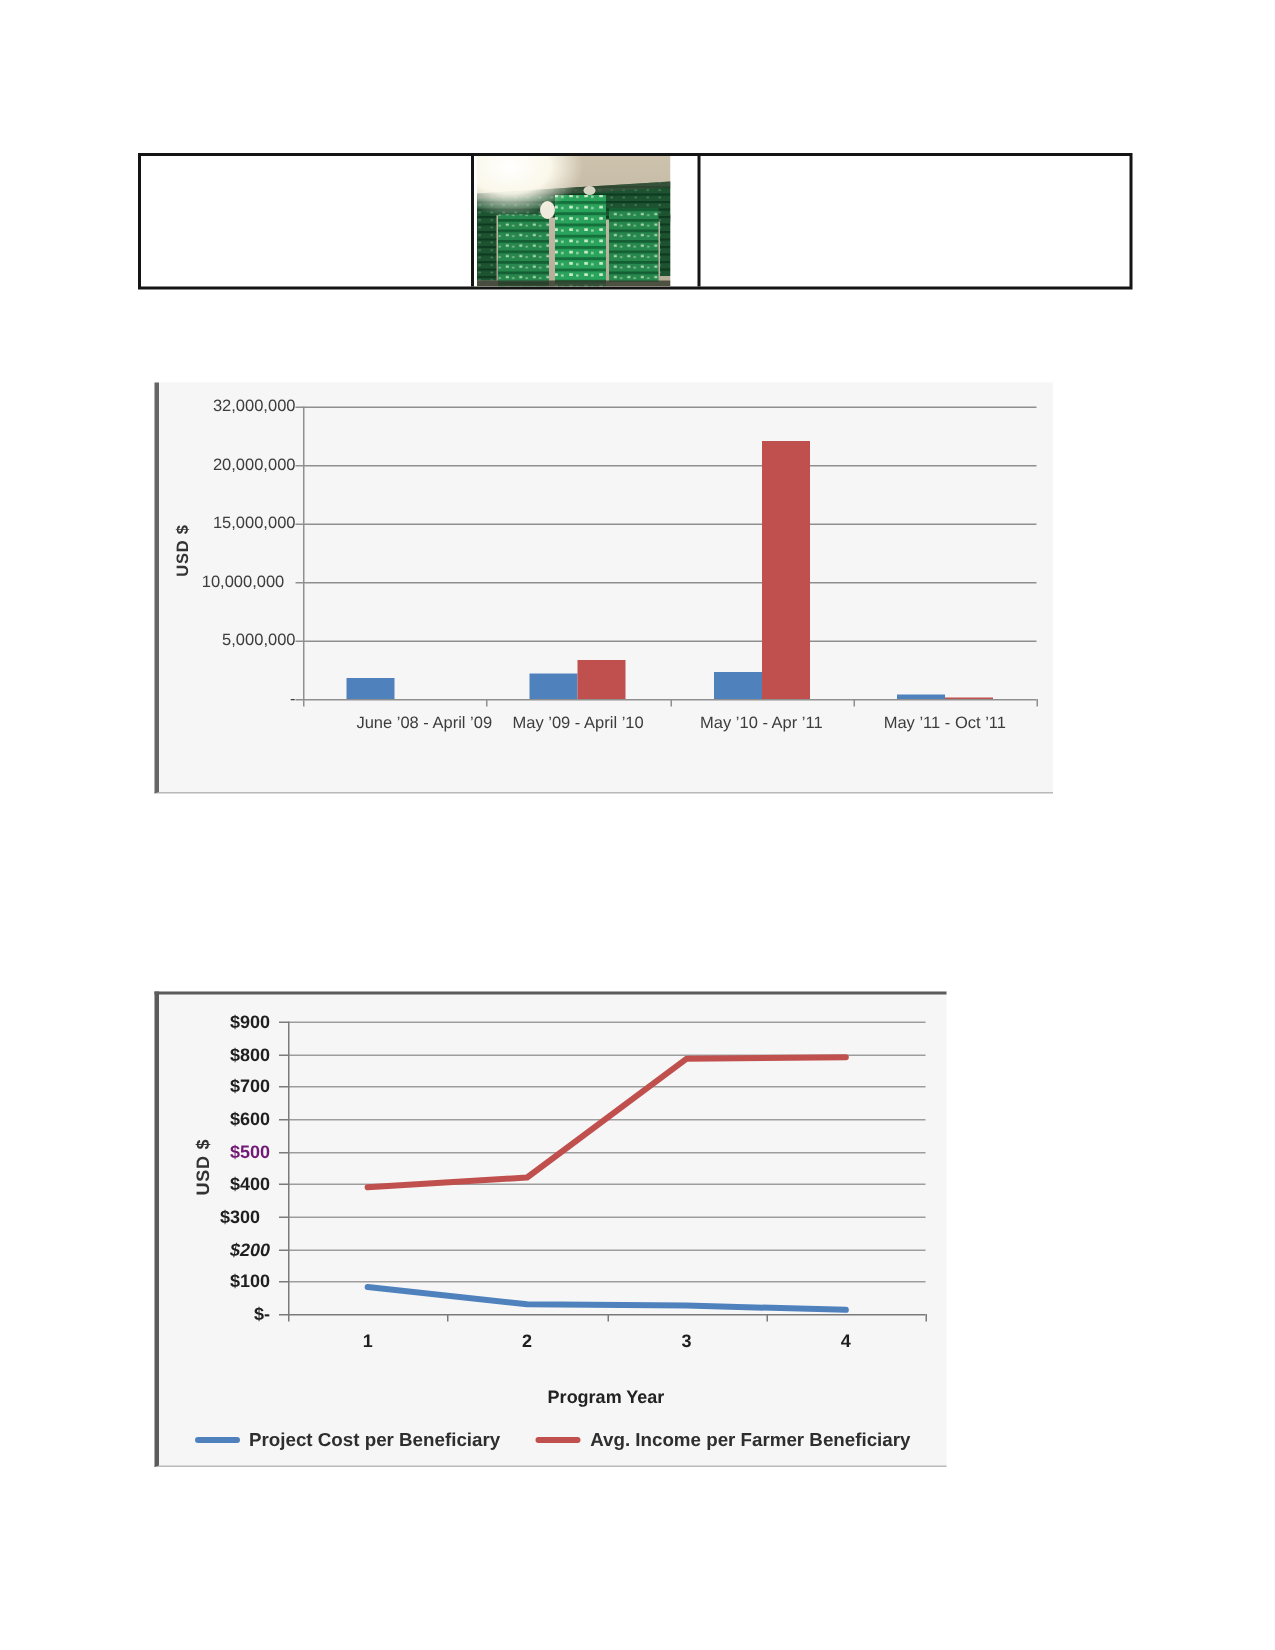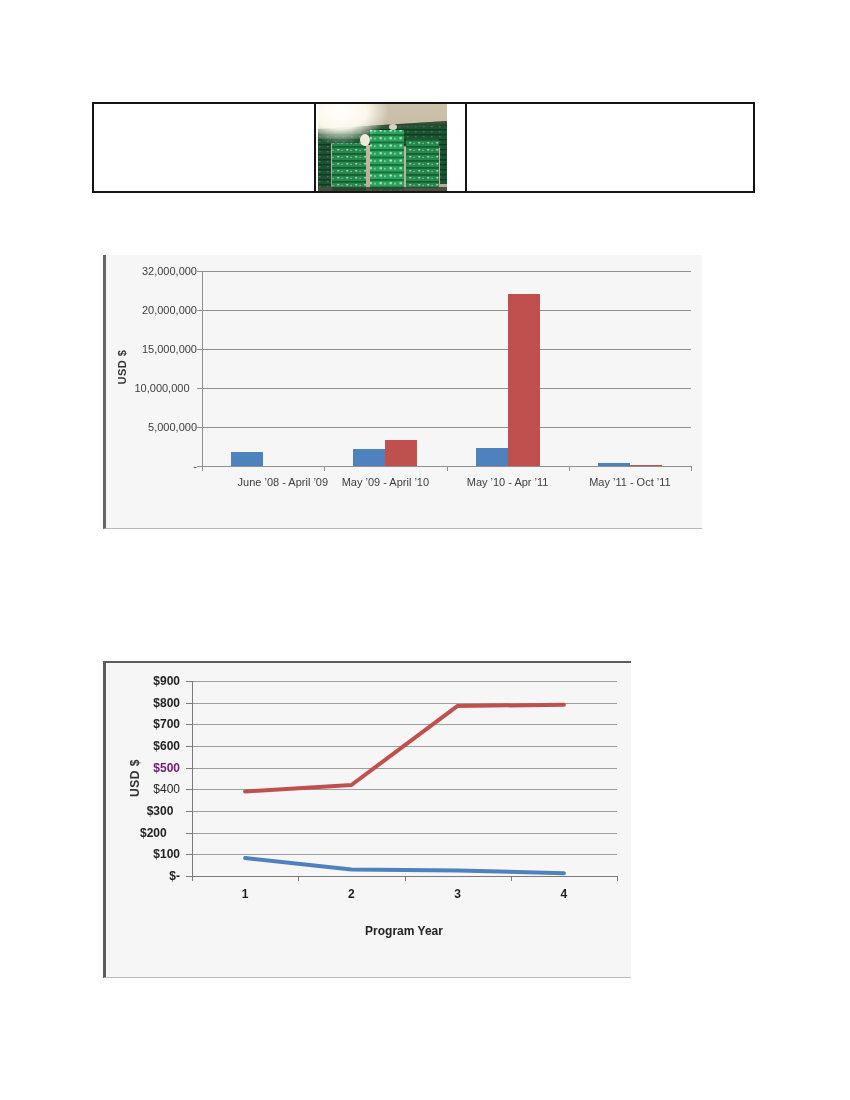--- a/index.html
+++ b/index.html
@@ -126,44 +126,54 @@
       <div style="position: absolute; left: 401.6px; top: 39.4px; width: 32px; height: 171.6px; background: rgb(192, 80, 77);"></div>
       <div style="position: absolute; left: 458.9px; top: 221px; width: 130px; text-align: center; font-size: 11px; color: rgb(61, 61, 61); white-space: nowrap;">May ’11 - Oct ’11</div>
       <div style="position: absolute; left: 491.9px; top: 207.9px; width: 32px; height: 3.1px; background: rgb(79, 129, 189);"></div>
       <div style="position: absolute; left: 523.9px; top: 209.8px; width: 32px; height: 1.2px; background: rgb(192, 80, 77);"></div>
     </div>
 
   <div class="chart chart2" id="c2">
     <div class="vtitle v2">USD $</div>
     <div style="position:absolute;left:198px;top:261px;width:200px;text-align:center;
                 font-size:12px;font-weight:700;color:#222;">Program Year</div>
+    <div class="legend lg2" id="c2-legend">
+        <span class="lgitem">
+          <span class="sw-ln" style="background: rgb(79, 129, 189);"></span>
+          <span>Project Cost per Beneficiary</span>
+        </span>
+        <span class="lgitem">
+          <span class="sw-ln" style="background: rgb(192, 80, 77);"></span>
+          <span>Avg. Income per Farmer Beneficiary</span>
+        </span>
+      </div>
   <div style="position: absolute; left: 86px; top: 18px; width: 425px; height: 1px; background: rgb(157, 157, 157);"></div>
       <div style="position: absolute; left: 80px; top: 18px; width: 6px; height: 1px; background: rgb(122, 122, 122);"></div>
       <div style="position: absolute; left: 34px; top: 11px; width: 40px; text-align: right; font-size: 12px; font-weight: 700; color: rgb(31, 31, 31);">$900</div>
       <div style="position: absolute; left: 86px; top: 39.7px; width: 425px; height: 1px; background: rgb(157, 157, 157);"></div>
       <div style="position: absolute; left: 80px; top: 39.7px; width: 6px; height: 1px; background: rgb(122, 122, 122);"></div>
       <div style="position: absolute; left: 34px; top: 32.7px; width: 40px; text-align: right; font-size: 12px; font-weight: 700; color: rgb(31, 31, 31);">$800</div>
       <div style="position: absolute; left: 86px; top: 61.3px; width: 425px; height: 1px; background: rgb(157, 157, 157);"></div>
       <div style="position: absolute; left: 80px; top: 61.3px; width: 6px; height: 1px; background: rgb(122, 122, 122);"></div>
       <div style="position: absolute; left: 34px; top: 54.3px; width: 40px; text-align: right; font-size: 12px; font-weight: 700; color: rgb(31, 31, 31);">$700</div>
       <div style="position: absolute; left: 86px; top: 83px; width: 425px; height: 1px; background: rgb(157, 157, 157);"></div>
       <div style="position: absolute; left: 80px; top: 83px; width: 6px; height: 1px; background: rgb(122, 122, 122);"></div>
       <div style="position: absolute; left: 34px; top: 76px; width: 40px; text-align: right; font-size: 12px; font-weight: 700; color: rgb(31, 31, 31);">$600</div>
       <div style="position: absolute; left: 86px; top: 104.7px; width: 425px; height: 1px; background: rgb(157, 157, 157);"></div>
       <div style="position: absolute; left: 80px; top: 104.7px; width: 6px; height: 1px; background: rgb(122, 122, 122);"></div>
       <div style="position: absolute; left: 34px; top: 97.7px; width: 40px; text-align: right; font-size: 12px; font-weight: 700; color: #701a75;">$500</div>
       <div style="position: absolute; left: 86px; top: 126.3px; width: 425px; height: 1px; background: rgb(157, 157, 157);"></div>
       <div style="position: absolute; left: 80px; top: 126.3px; width: 6px; height: 1px; background: rgb(122, 122, 122);"></div>
-      <div style="position: absolute; left: 34px; top: 119.3px; width: 40px; text-align: right; font-size: 12px; font-weight: 400; color: rgb(31, 31, 31);">$400</div>
+      <div style="position: absolute; left: 34px; top: 119.3px; width: 40px; text-align: right; font-size: 12px; font-weight: 700; color: rgb(31, 31, 31);">$400</div>
       <div style="position: absolute; left: 86px; top: 148px; width: 425px; height: 1px; background: rgb(157, 157, 157);"></div>
       <div style="position: absolute; left: 80px; top: 148px; width: 6px; height: 1px; background: rgb(122, 122, 122);"></div>
       <div style="position: absolute; left: 34px; top: 141px; width: 40px; text-align: center; font-size: 12px; font-weight: 700; color: rgb(31, 31, 31);">$300</div>
       <div style="position: absolute; left: 86px; top: 169.7px; width: 425px; height: 1px; background: rgb(157, 157, 157);"></div>
       <div style="position: absolute; left: 80px; top: 169.7px; width: 6px; height: 1px; background: rgb(122, 122, 122);"></div>
-      <div style="position: absolute; left: 34px; top: 162.7px; width: 40px; font-size: 12px; font-weight: 700; color: rgb(31, 31, 31);">$200</div>
+      <div style="position: absolute; left: 34px; top: 162.7px; width: 40px; text-align: right; font-size: 12px; font-weight: 700; color: rgb(31, 31, 31); font-style: italic;">$200</div>
       <div style="position: absolute; left: 86px; top: 191.3px; width: 425px; height: 1px; background: rgb(157, 157, 157);"></div>
       <div style="position: absolute; left: 80px; top: 191.3px; width: 6px; height: 1px; background: rgb(122, 122, 122);"></div>
       <div style="position: absolute; left: 34px; top: 184.3px; width: 40px; text-align: right; font-size: 12px; font-weight: 700; color: rgb(31, 31, 31);">$100</div>
       <div style="position: absolute; left: 86px; top: 213px; width: 425px; height: 1px; background: rgb(122, 122, 122);"></div>
       <div style="position: absolute; left: 80px; top: 213px; width: 6px; height: 1px; background: rgb(122, 122, 122);"></div>
       <div style="position: absolute; left: 34px; top: 206px; width: 40px; text-align: right; font-size: 12px; font-weight: 700; color: rgb(31, 31, 31);">$-</div>
       <div style="position: absolute; left: 86px; top: 18px; width: 1px; height: 195px; background: rgb(122, 122, 122);"></div>
       <div style="position: absolute; left: 86px; top: 213px; width: 1px; height: 5px; background: rgb(122, 122, 122);"></div>
       <div style="position: absolute; left: 192.3px; top: 213px; width: 1px; height: 5px; background: rgb(122, 122, 122);"></div>
       <div style="position: absolute; left: 298.5px; top: 213px; width: 1px; height: 5px; background: rgb(122, 122, 122);"></div>

